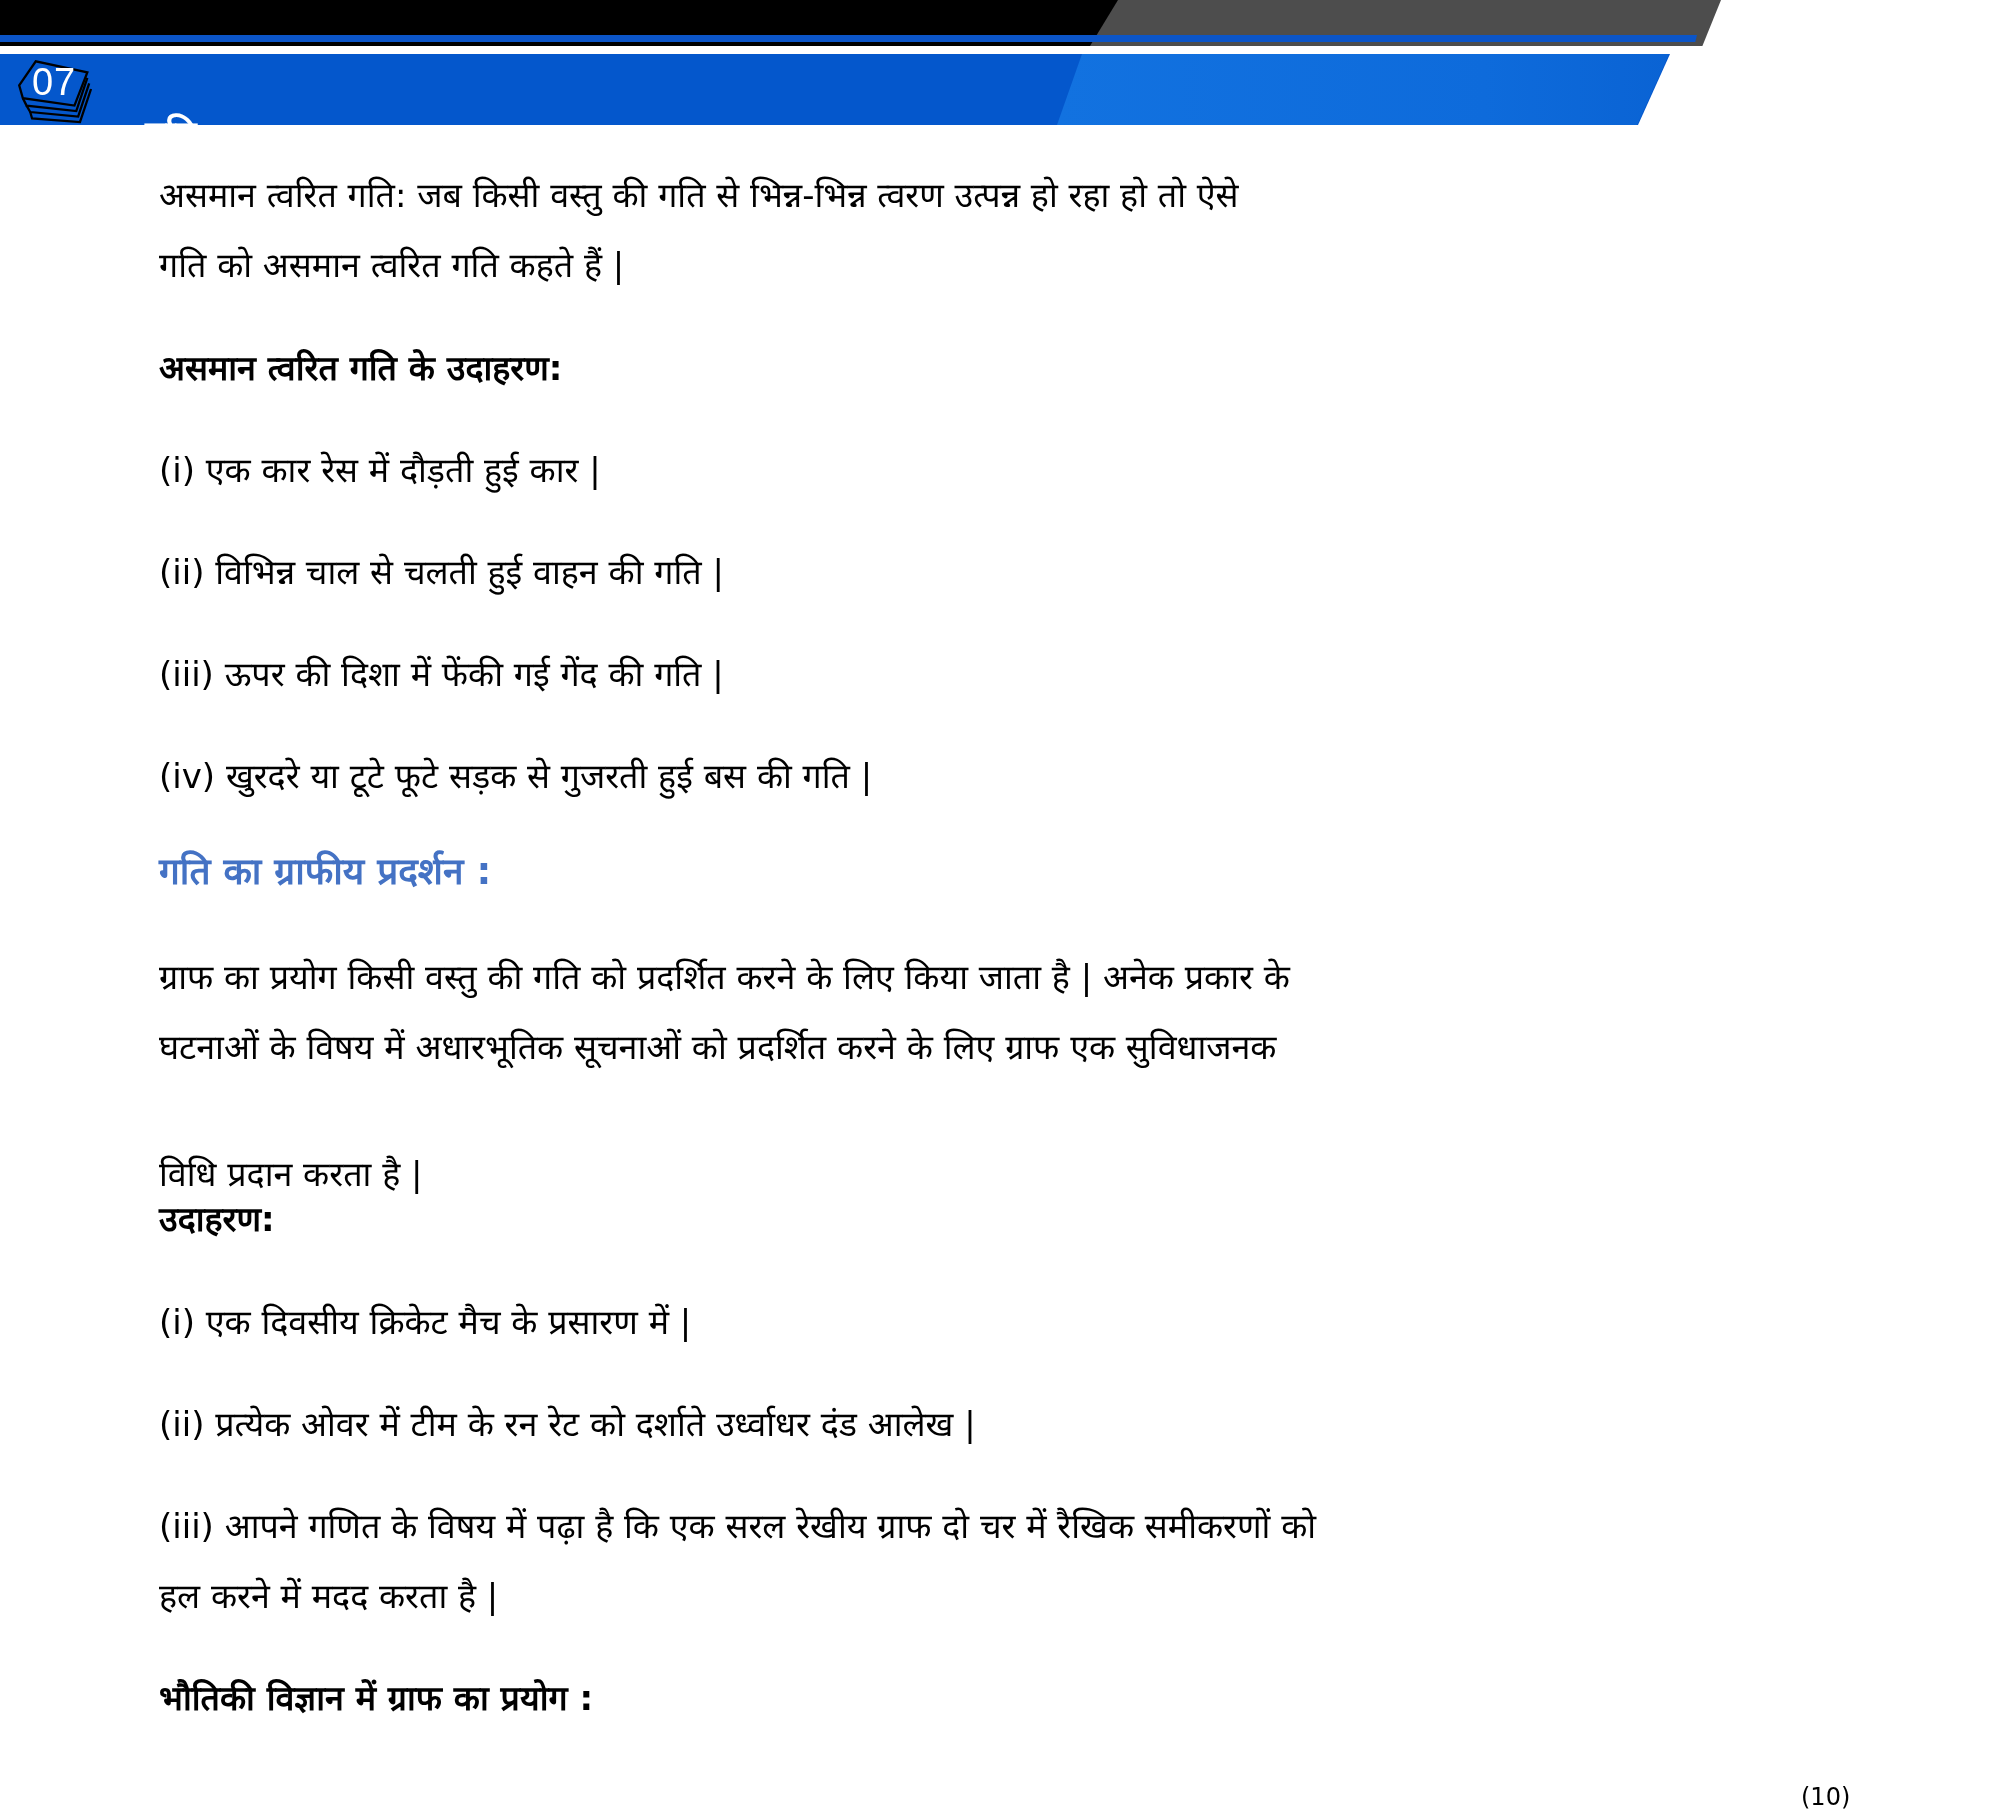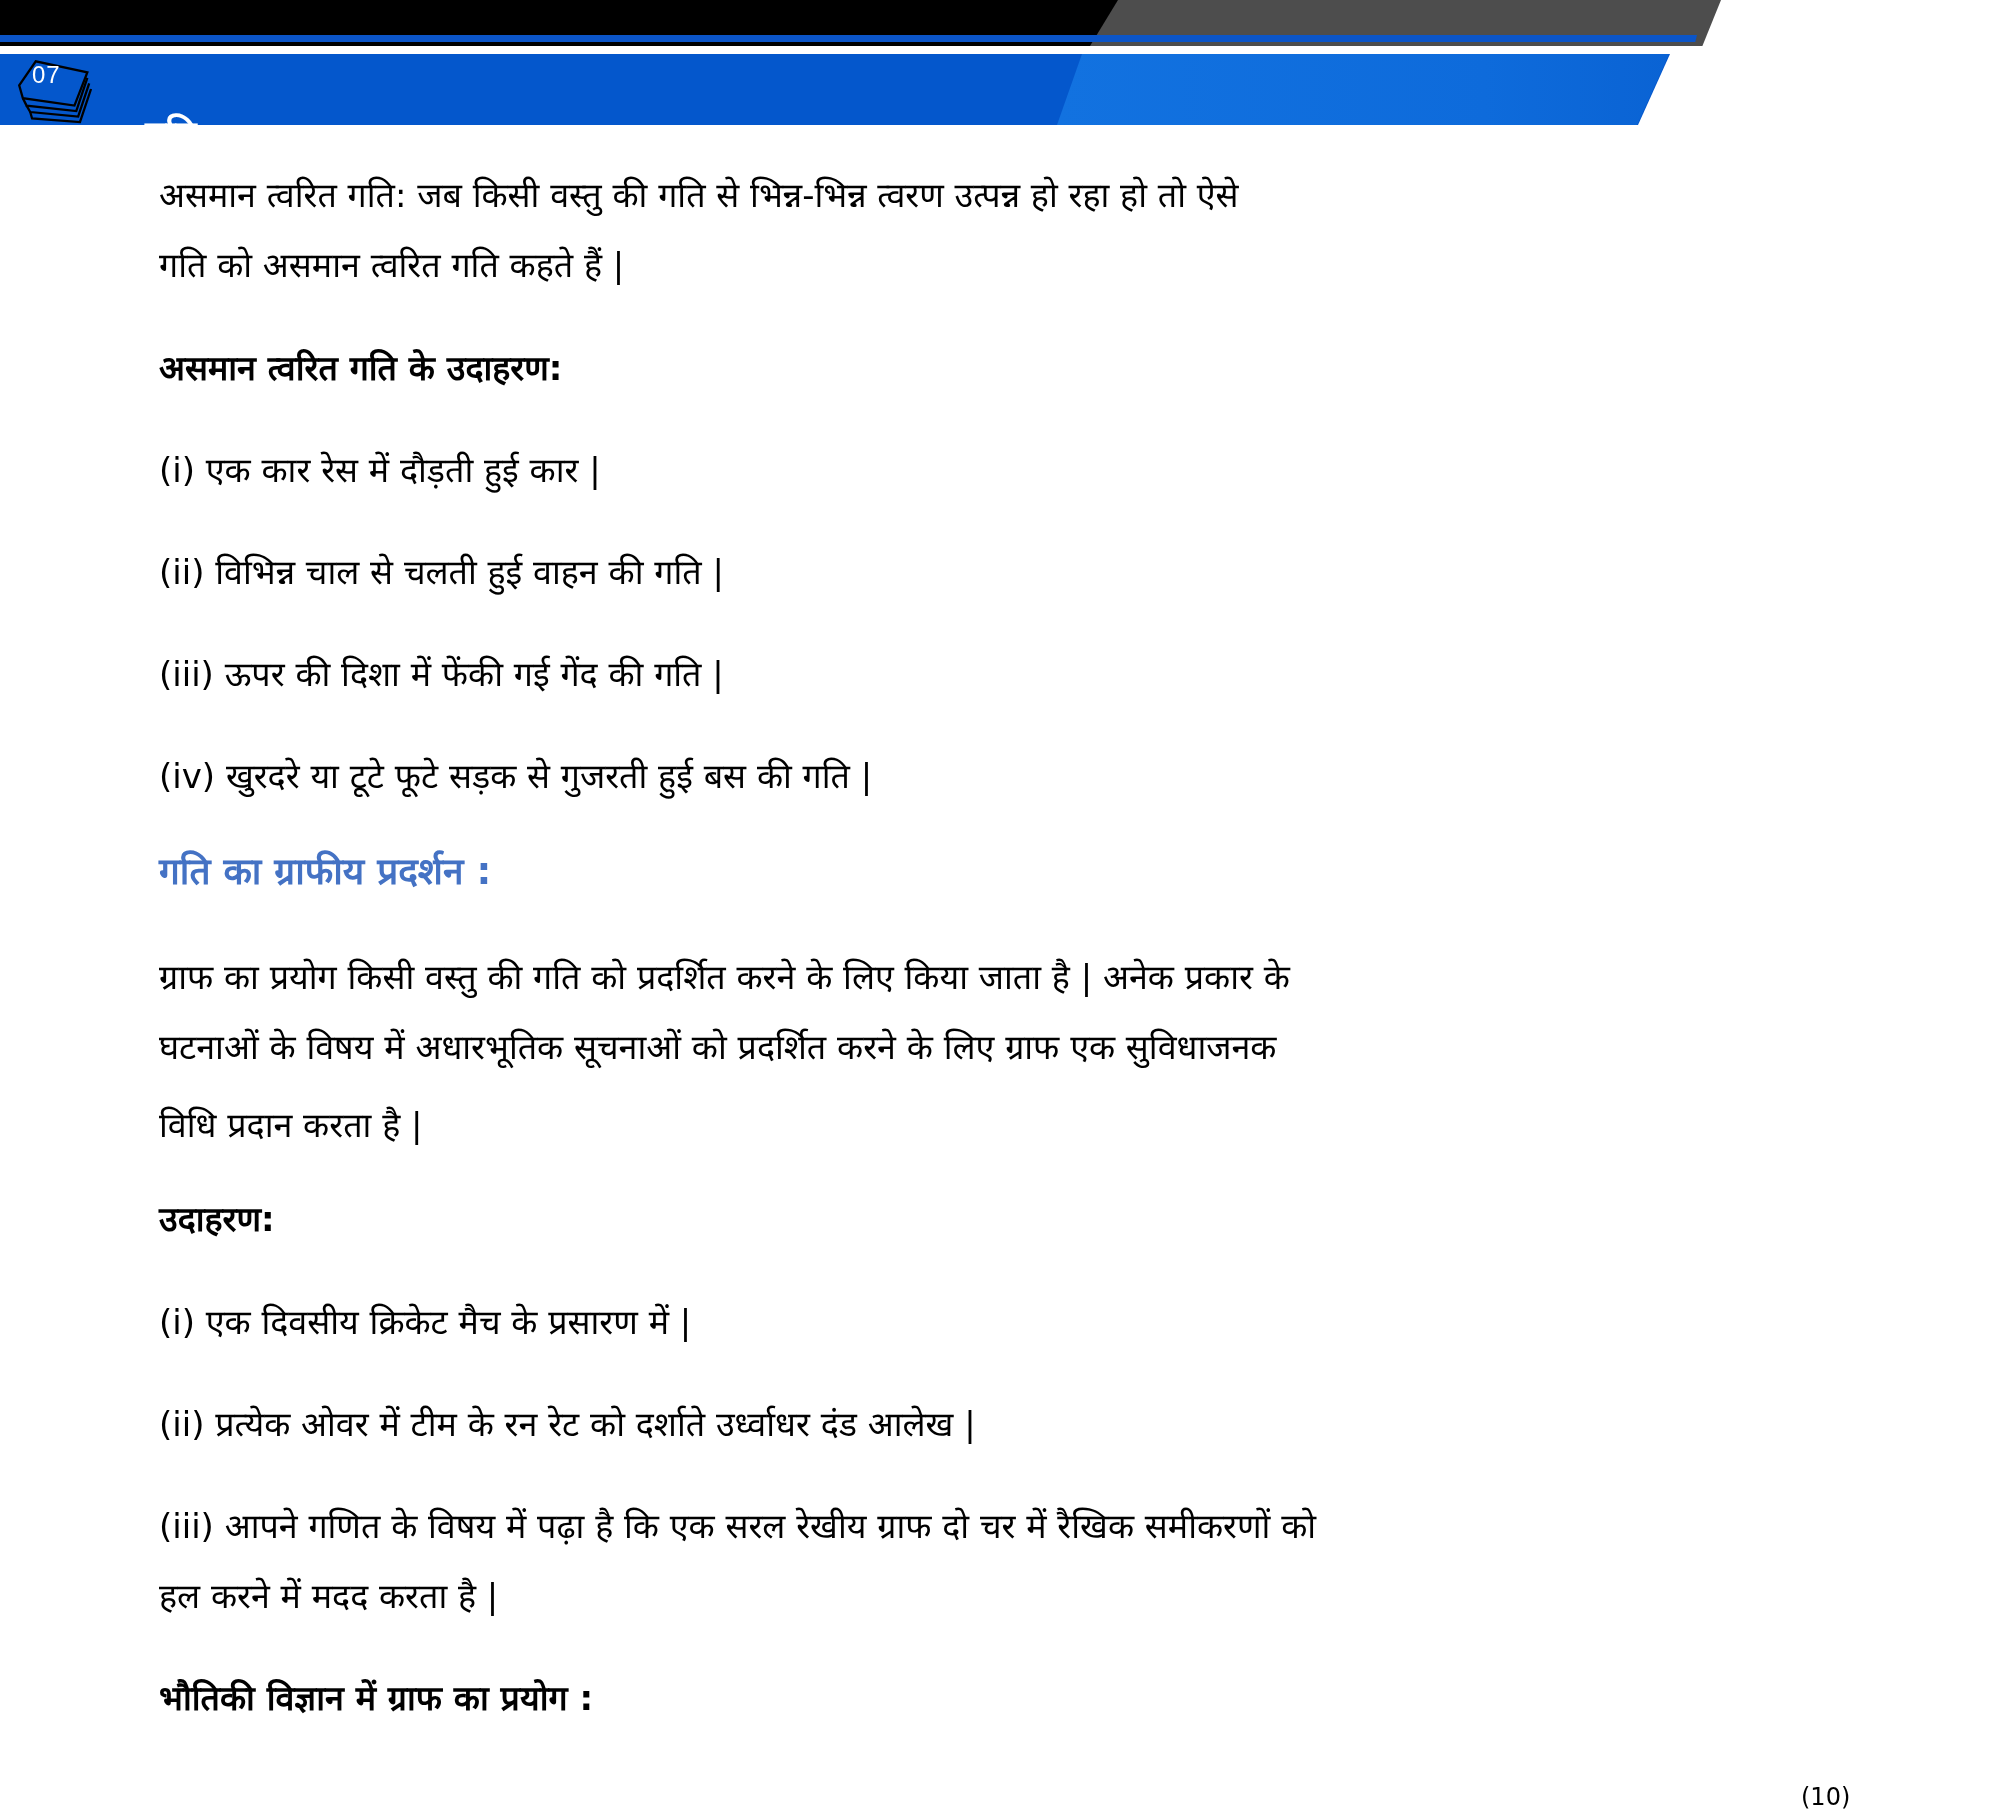--- a/index.html
+++ b/index.html
@@ -10,21 +10,21 @@
               clip-path: polygon(28px 0, 100% 0, calc(100% - 18.6px) 100%, 0 100%); }
   .hdr-stripe { position:absolute; left:0; top:35px; width:1697px; height:7.4px; background:#0b55c8;
                 clip-path: polygon(0 0, 100% 0, calc(100% - 1.9px) 100%, 0 100%); }
   .banner { position:absolute; left:0; top:54px; width:1670px; height:71px;
             background:#0457cc;
             clip-path: polygon(0 0, 100% 0, calc(100% - 32px) 100%, 0 100%); }
   .banner-light { position:absolute; left:1057px; top:54px; width:612px; height:71px;
                   background:linear-gradient(90deg,#1272e0,#0e6bdb 70%,#0a63d4);
                   clip-path: polygon(25px 0, 100% 0, calc(100% - 32px) 100%, 0 100%); }
   .chapter-badge { position:absolute; left:5.6px; top:54px; width:89px; height:70px; }
-  .chapter-num { position:absolute; left:32px; top:61px; font-size:24px; color:#fff;
+  .chapter-num { position:absolute; left:32px; top:61px; font-size:38px; color:#fff;
                  font-family:"Liberation Sans", sans-serif; letter-spacing:0.9px;text-align:center; }
   .chapter-title { position:absolute; left:145px; top:67px; font-size:37px; font-weight:bold; color:#fff;margin-top:40px; }
   .line { position:absolute; left:119px; font-size:34px; white-space:nowrap; line-height:1;margin-left:40px; }
   .bold { font-weight:bold;text-align:center; }
   .blue-h { color:#4472c4; font-weight:bold; font-size:37px; }
   .pagenum { position:absolute; left:1801px; top:1783px; font-size:24px; font-weight:normal;
              font-family:"DejaVu Sans", sans-serif; }
 </style>
 </head>
 <body>
@@ -55,21 +55,21 @@
 
   <div class="line" style="top:453px">(i) एक कार रेस में दौड़ती हुई कार |</div>
   <div class="line" style="top:555px">(ii) विभिन्न चाल से चलती हुई वाहन की गति |</div>
   <div class="line" style="top:657px">(iii) ऊपर की दिशा में फेंकी गई गेंद की गति |</div>
   <div class="line" style="top:759px">(iv) खुरदरे या टूटे फूटे सड़क से गुजरती हुई बस की गति |</div>
 
   <div class="line blue-h" style="top:853px">गति का ग्राफीय प्रदर्शन :</div>
 
   <div class="line" style="top:960px">ग्राफ का प्रयोग किसी वस्तु की गति को प्रदर्शित करने के लिए किया जाता है | अनेक प्रकार के</div>
   <div class="line" style="top:1030px">घटनाओं के विषय में अधारभूतिक सूचनाओं को प्रदर्शित करने के लिए ग्राफ एक सुविधाजनक</div>
-  <div class="line" style="top:1108px">विधि प्रदान करता है |</div>
+  <div class="line" style="top:1157px">विधि प्रदान करता है |</div>
 
   <div class="line bold" style="top:1202px">उदाहरण:</div>
 
   <div class="line" style="top:1305px">(i) एक दिवसीय क्रिकेट मैच के प्रसारण में |</div>
   <div class="line" style="top:1407px">(ii) प्रत्येक ओवर में टीम के रन रेट को दर्शाते उर्ध्वाधर दंड आलेख |</div>
   <div class="line" style="top:1509px">(iii) आपने गणित के विषय में पढ़ा है कि एक सरल रेखीय ग्राफ दो चर में रैखिक समीकरणों को</div>
   <div class="line" style="top:1579px">हल करने में मदद करता है |</div>
 
   <div class="line bold" style="top:1681px">भौतिकी विज्ञान में ग्राफ का प्रयोग :</div>
 </div>

